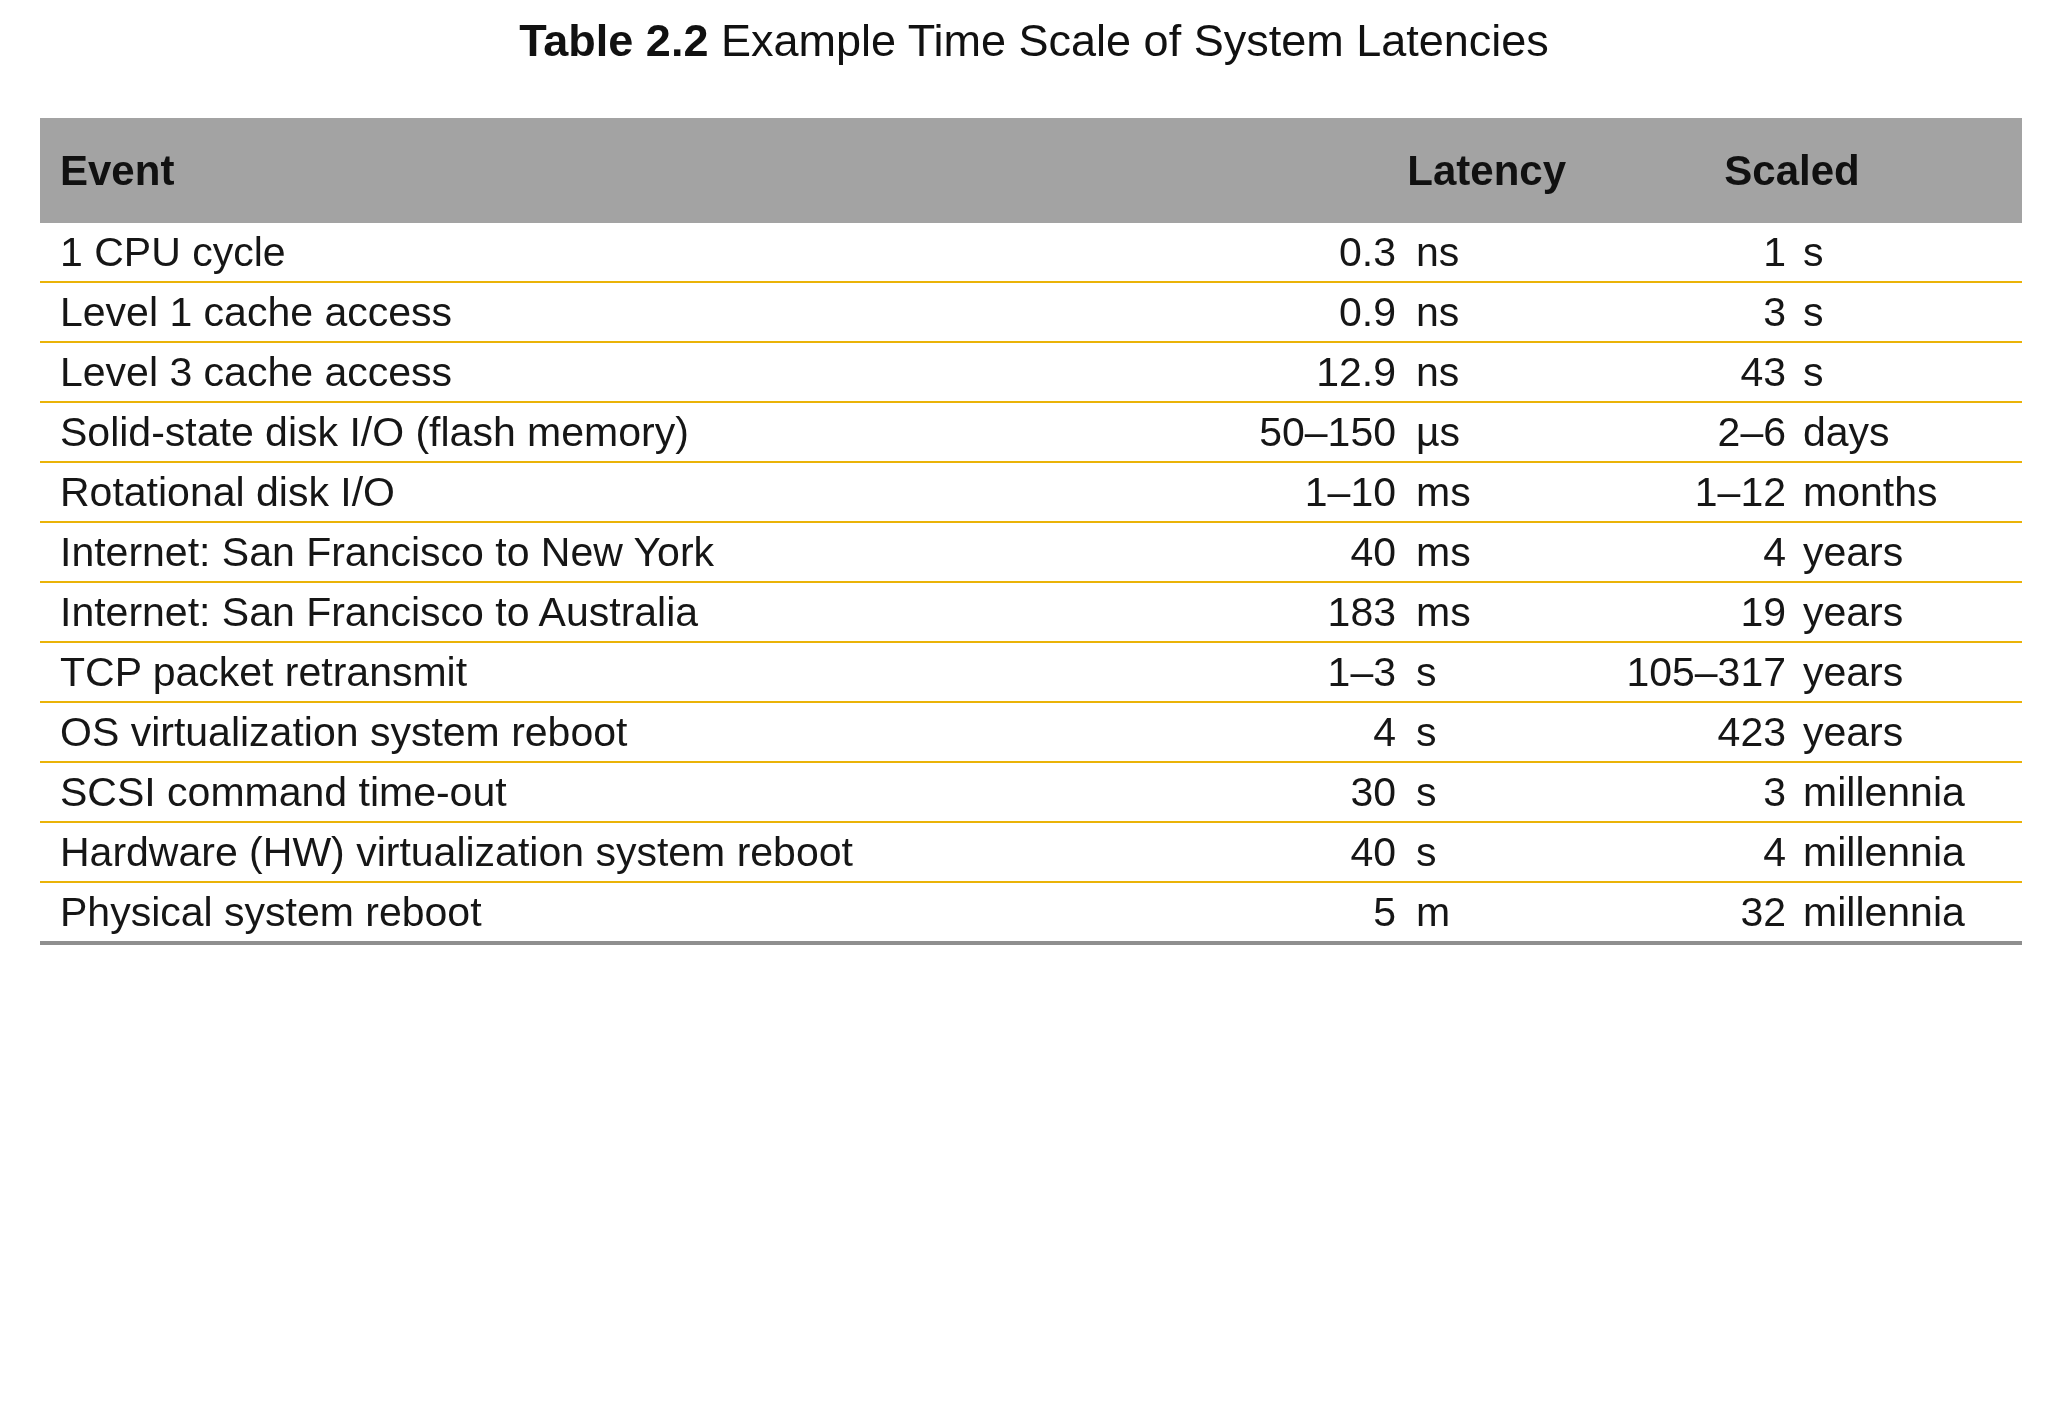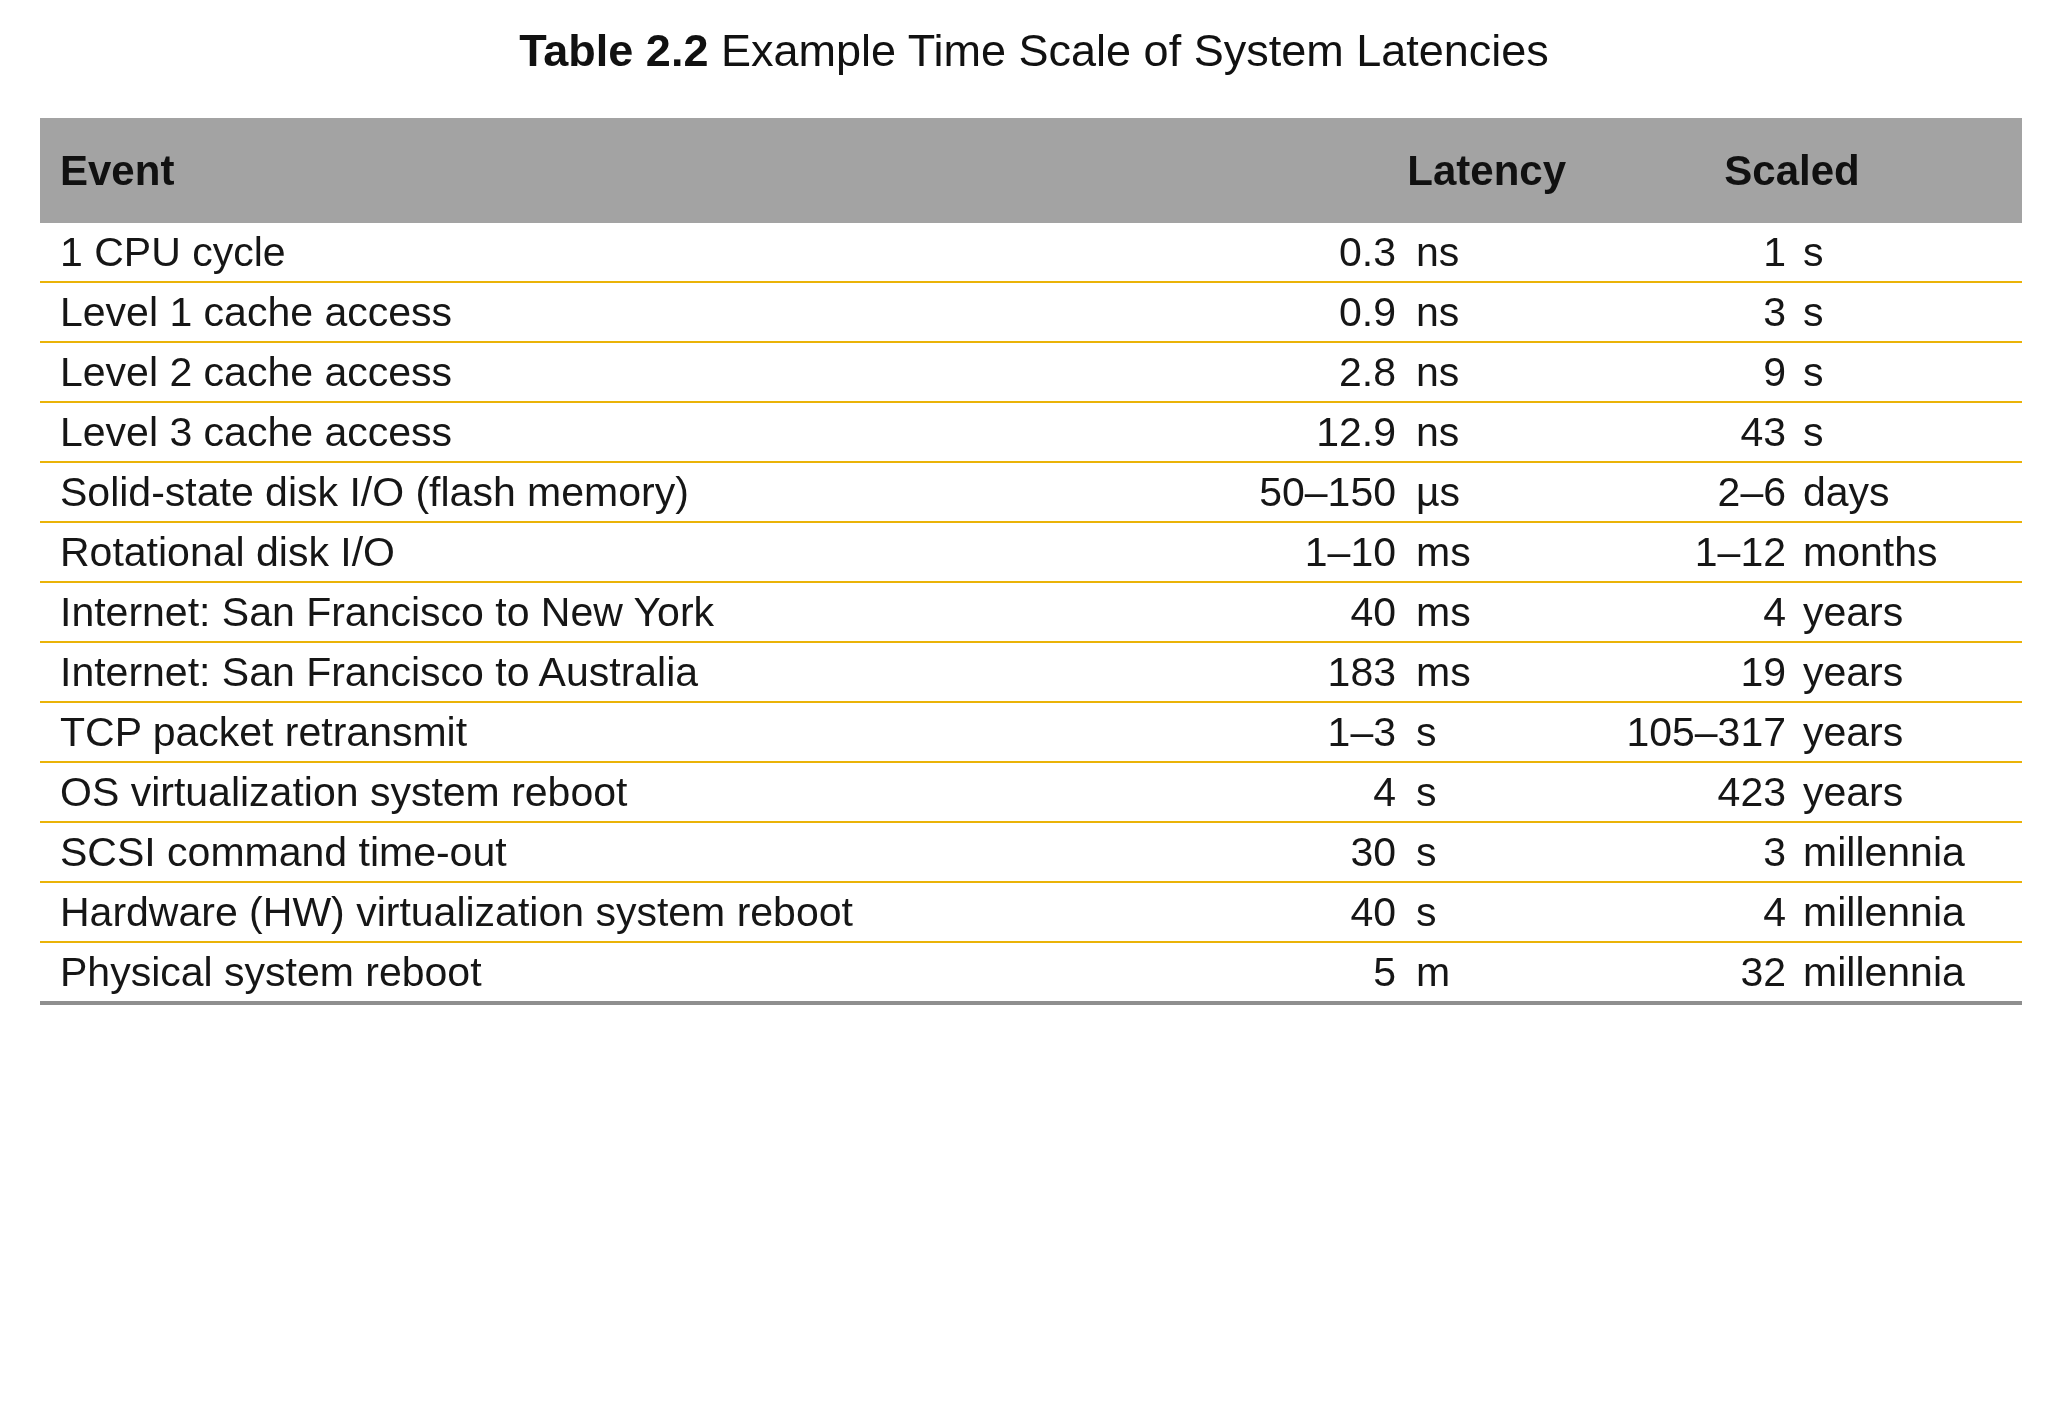--- a/index.html
+++ b/index.html
@@ -19,21 +19,21 @@
     position: relative;
     width: 2068px;
     height: 1412px;
     box-sizing: border-box;
   }
 
   
   .caption {
     position: absolute;
     left: 0;
-    top: 22px;
+    top: 12px;
     width: 2068px;
     text-align: center;
     font-size: 45px;
     line-height: 58px;
     color: #111111;
     white-space: nowrap;
   }
   .caption-label {
     font-weight: bold;
   }
@@ -163,27 +163,20 @@
             <td class="sc-unit">s</td>
           </tr>
           <tr>
             <td class="event">Level 1 cache access</td>
             <td class="num">0.9</td>
             <td class="unit">ns</td>
             <td class="sc-num">3</td>
             <td class="sc-unit">s</td>
           </tr>
           <tr>
-            <td class="event">Level 2 cache access</td>
-            <td class="num">2.8</td>
-            <td class="unit">ns</td>
-            <td class="sc-num">9</td>
-            <td class="sc-unit">s</td>
-          </tr>
-          <tr>
             <td class="event">Level 3 cache access</td>
             <td class="num">12.9</td>
             <td class="unit">ns</td>
             <td class="sc-num">43</td>
             <td class="sc-unit">s</td>
           </tr>
           <tr>
             <td class="event">Solid-state disk I/O (flash memory)</td>
             <td class="num">50–150</td>
             <td class="unit">µs</td>

